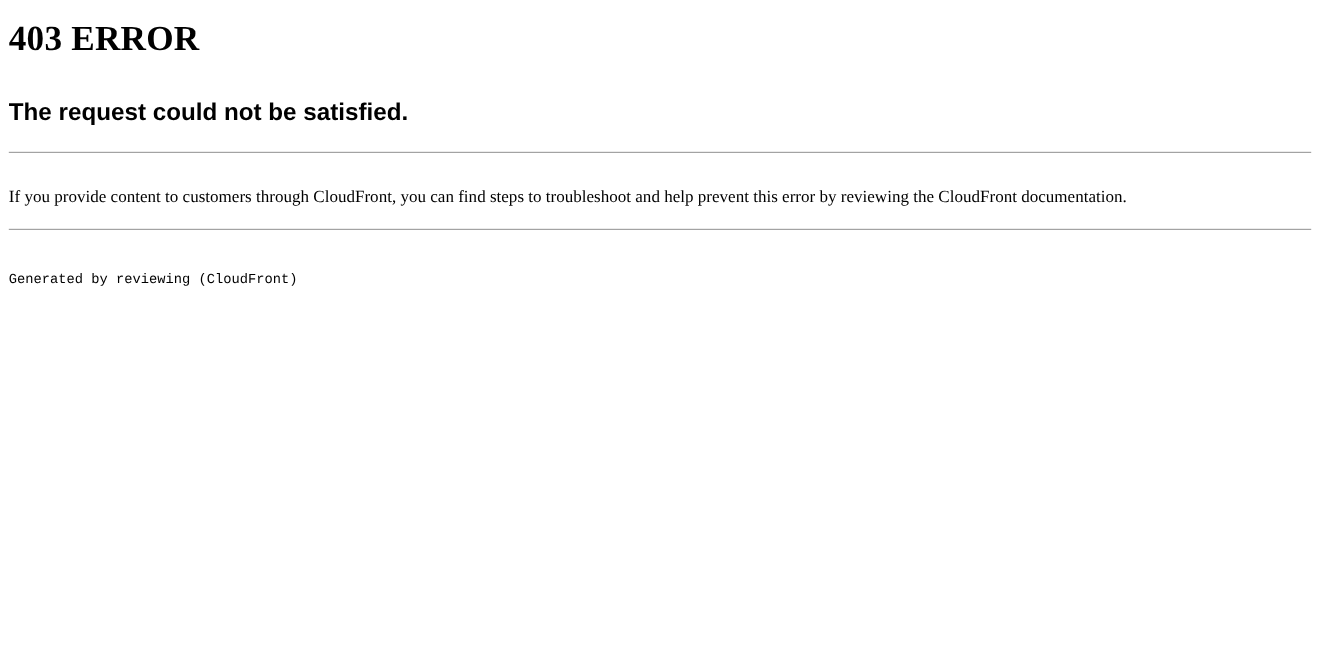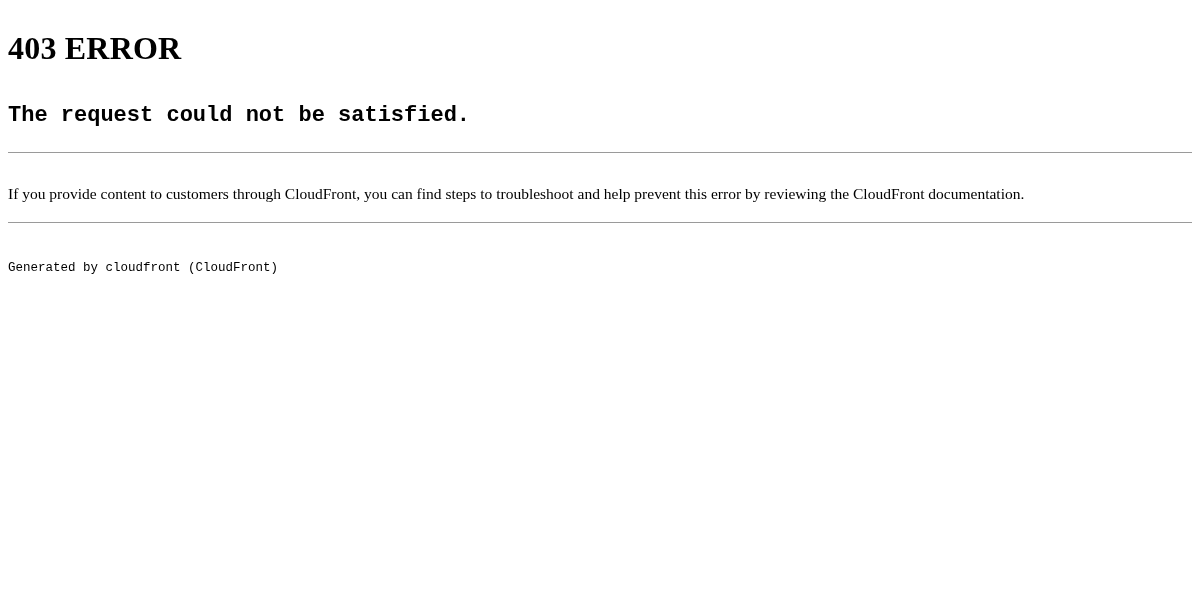--- a/index.html
+++ b/index.html
@@ -15,26 +15,26 @@
     color: #000000;
   }
   .page {
     padding: 8px;
     box-sizing: border-box;
   }
   h1.error-title {
     font-family: "Liberation Serif", serif;
     font-size: 32px;
     font-weight: bold;
-    margin: 22px 0 0 0;
+    margin: 8px 0 0 0;
     line-height: 1.15;
     letter-spacing: 0.2px;
   }
   h2.error-subtitle {
-    font-family: Liberation Mono, monospace;
+    font-family: Liberation Sans, sans-serif;
     font-size: 22px;
     font-weight: bold;
     margin: 36px 0 0 0;
     line-height: 1.15;
   }
   hr.rule {
     border: none;
     border-top: 1px solid #9a9a9a;
     margin: 24px 0 0 0;
     height: 0;
@@ -72,15 +72,15 @@
   <h2 class="error-subtitle">The request could not be satisfied.</h2>
 
   <hr class="rule">
 
 
   <p class="body-text second">If you provide content to customers through CloudFront, you can find steps to troubleshoot and help prevent this error by reviewing the CloudFront documentation.</p>
 
   <hr class="rule second">
 
   <div class="mono-block">
-    <div class="mono-line">Generated by cloudfront (CloudFront)</div>
+    <div class="mono-line">Generated by reviewing (CloudFront)</div>
   </div>
 </div>
 
 </body></html>

